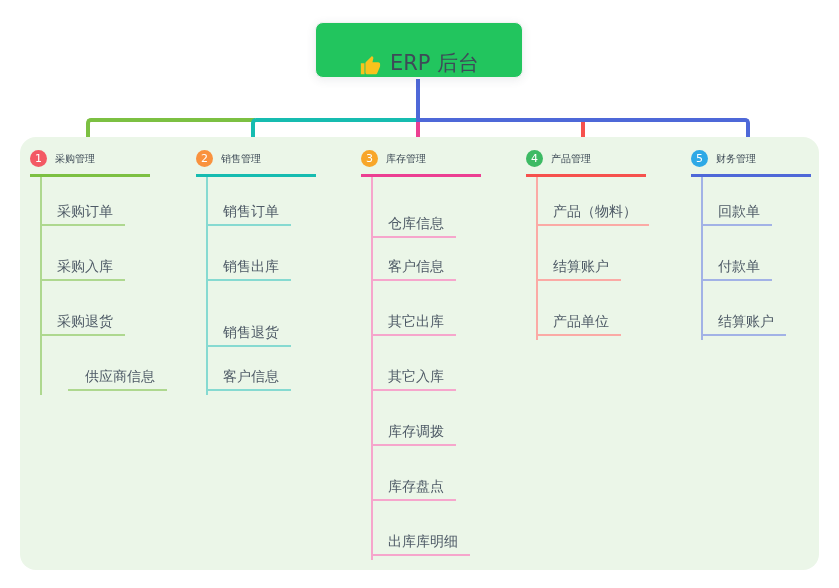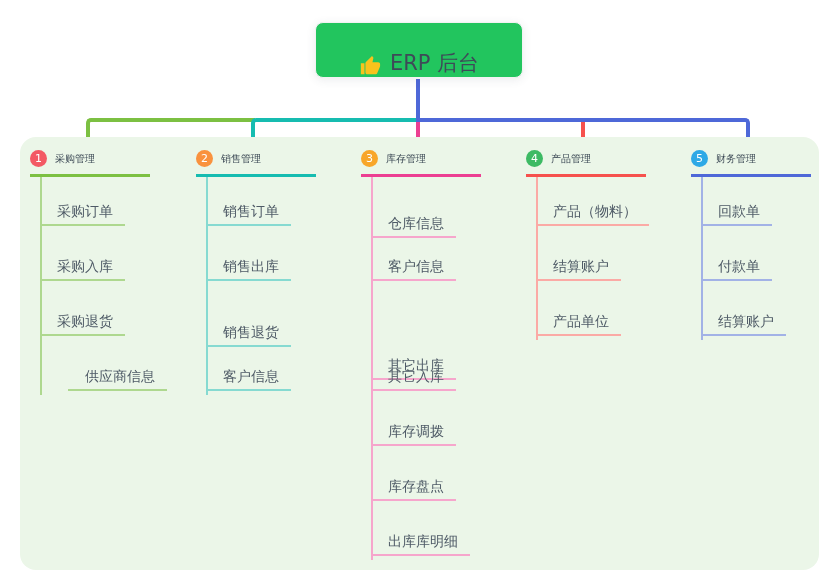--- a/index.html
+++ b/index.html
@@ -78,21 +78,21 @@
       <div class="child-item" style="left: 206px; top: 258px; border-bottom: 2px solid rgb(134, 218, 209); text-align: center;">销售出库</div>
       <div class="child-item" style="left: 206px; top: 313px; border-bottom: 2px solid rgb(134, 218, 209); margin-top: 11px;">销售退货</div>
       <div class="child-item" style="left: 206px; top: 368px; border-bottom: 2px solid rgb(134, 218, 209);">客户信息</div>
       <div class="branch-head" style="left: 361px; border-bottom: 3px solid rgb(236, 63, 146);">
         <span class="badge" style="background: rgb(248, 166, 42);">3</span>
         <span class="branch-label">库存管理</span>
       </div>
       <div class="vline" style="left: 371px; top: 177px; height: 383px; background: rgb(246, 166, 204);"></div>
       <div class="child-item" style="left: 371px; top: 215px; border-bottom: 2px solid rgb(246, 166, 204);">仓库信息</div>
       <div class="child-item" style="left: 371px; top: 258px; border-bottom: 2px solid rgb(246, 166, 204);">客户信息</div>
-      <div class="child-item" style="left: 371px; top: 313px; border-bottom: 2px solid rgb(246, 166, 204); margin-top: 44px;">其它出库</div>
+      <div class="child-item" style="left: 371px; top: 313px; border-bottom: 2px solid rgb(246, 166, 204);">其它出库</div>
       <div class="child-item" style="left: 371px; top: 368px; border-bottom: 2px solid rgb(246, 166, 204);">其它入库</div>
       <div class="child-item" style="left: 371px; top: 423px; border-bottom: 2px solid rgb(246, 166, 204);">库存调拨</div>
       <div class="child-item" style="left: 371px; top: 478px; border-bottom: 2px solid rgb(246, 166, 204);">库存盘点</div>
       <div class="child-item" style="left: 371px; top: 533px; border-bottom: 2px solid rgb(246, 166, 204);">出库库明细</div>
       <div class="branch-head" style="left: 526px; border-bottom: 3px solid rgb(246, 81, 77);">
         <span class="badge" style="background: rgb(61, 186, 100);">4</span>
         <span class="branch-label">产品管理</span>
       </div>
       <div class="vline" style="left: 536px; top: 177px; height: 163px; background: rgb(251, 170, 165);"></div>
       <div class="child-item" style="left: 536px; top: 203px; border-bottom: 2px solid rgb(251, 170, 165);">产品（物料）</div>

